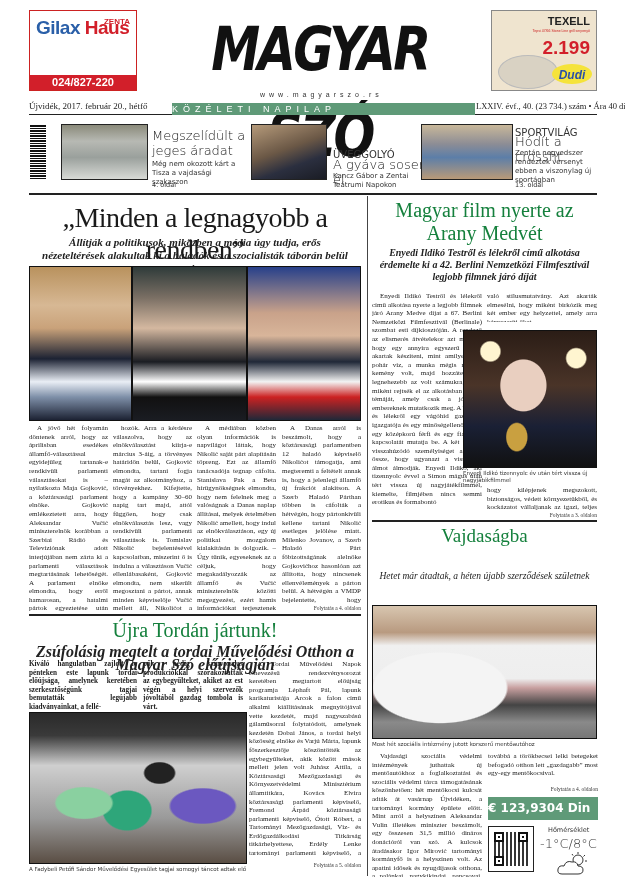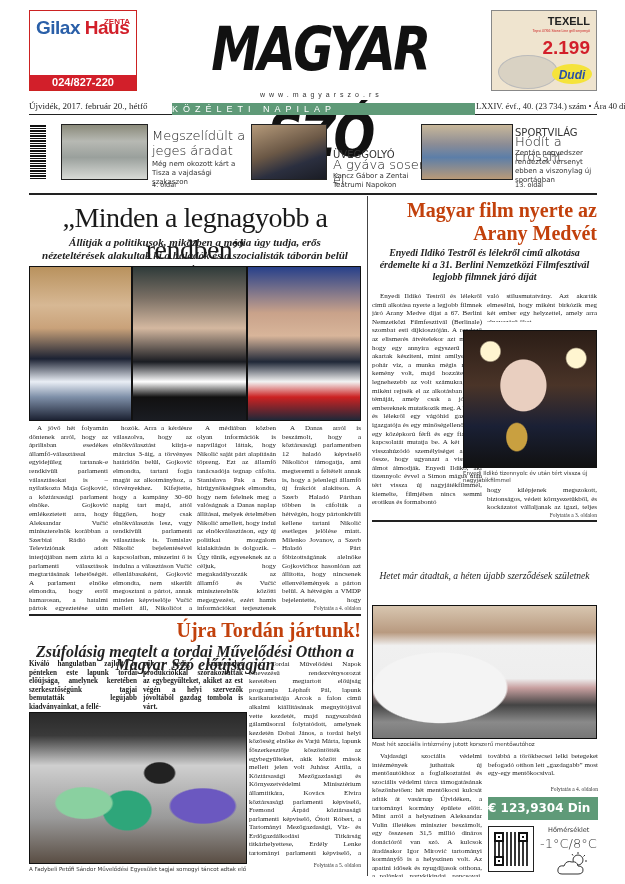--- a/index.html
+++ b/index.html
@@ -29,21 +29,21 @@
 .teaser-sub{position:absolute;font-family:"DejaVu Sans",sans-serif;font-size:7px;line-height:9px;color:#333}
 .teaser-page{position:absolute;font-family:"DejaVu Sans",sans-serif;font-size:6.5px;color:#333}
 .barcode{left:30px;top:124px;width:16px;height:55px;background:repeating-linear-gradient(0deg,#111 0 1px,#fff 1px 2px,#111 2px 4px,#fff 4px 5px)}
 h1.main{position:absolute;left:29px;top:202px;width:332px;text-align:center;font-weight:normal;font-size:28px;letter-spacing:-0.5px;color:#1a1a1a}
 .deck{position:absolute;text-align:center;font-style:italic;font-weight:bold;font-size:11px;line-height:13px;color:#222}
 .photo{position:absolute;overflow:hidden;border:1px solid #111}
 .body-col{position:absolute;font-size:7px;line-height:8.6px;text-align:justify;color:#222;overflow:hidden}
 .body-col p{text-indent:8px}
 .credit{position:absolute;font-size:5.5px;color:#333;text-align:right}
 .caption{position:absolute;font-family:"DejaVu Sans",sans-serif;font-size:5.5px;color:#333;line-height:7px}
-h2.sec{position:absolute;font-weight:bold;text-align:right;color:#c2410c}
+h2.sec{position:absolute;font-weight:normal;text-align:center;color:#15803d}
 .euro{left:488px;top:797px;width:110px;height:23px;background:#5f9a78;color:#fff;font-family:"DejaVu Sans",sans-serif;font-size:12px;line-height:23px;text-align:left;font-weight:bold}
 .qr{left:488px;top:826px;width:46px;height:46px;border:1px solid #222;background:#fff}
 .qr .in{position:absolute;left:5px;top:5px;width:34px;height:34px;background:
 repeating-linear-gradient(90deg,#111 0 2px,#fff 2px 4px),#fff;opacity:.85}
 .qr .f{position:absolute;width:10px;height:10px;border:2px solid #111;background:#fff}
 .qr .f::after{content:"";position:absolute;left:2px;top:2px;width:2px;height:2px;background:#111}
 .weather-label{left:548px;top:826px;font-family:"DejaVu Sans",sans-serif;font-size:6.5px;color:#333}
 .weather-temp{left:540px;top:836px;font-family:"DejaVu Sans",sans-serif;font-size:13px;color:#333;font-weight:300}
 </style>
 </head>
@@ -130,41 +130,42 @@
 radial-gradient(ellipse at 60% 40%,#222 0 8%,transparent 9%),
 linear-gradient(180deg,#2a2a2a 0%,#3a3a3a 15%,#cfcfcf 35%,#9a9a9a 70%,#5a4e44 100%)"></div>
 <div class="caption" style="left:29px;top:866px;width:230px">A Fadybeli Petőfi Sándor Művelődési Egyesület tagjai somogyi táncot adtak elő</div>
 <div class="body-col" style="left:249px;top:660px;width:112px;height:200px">
     <p>A Tordai Művelődési Napok elnevezésű rendezvénysorozat keretében megtartott előújság programja Léphaft Pál, lapunk karikaturistája Arcok a falon című alkalmi kiállításának megnyitójával vette kezdetét, majd nagyszabású gálaműsorral folytatódott, amelynek kezdetén Dobai János, a tordai helyi közösség elnöke és Varjú Márta, lapunk főszerkesztője köszöntötték az egybegyűlteket, akik között mások mellett jelen volt Juhász Attila, a Köztársasági Mezőgazdasági és Környezetvédelmi Minisztérium államtitkára, Kovács Elvira köztársasági parlamenti képviselő, Fremond Árpád köztársasági parlamenti képviselő, Ótott Róbert, a Tartományi Mezőgazdasági, Víz- és Erdőgazdálkodási Titkárság titkárhelyettese, Erdély Lenke tartományi parlamenti képviselő, a Vajdasági Magyar Szövetség tartományi parlamentbeli frakciójának vezetője, valamint Ökrész Rozália, a Magyar Szó Lapkiadó Kft. igazgatónője is.</p>
   </div>
 <div class="credit" style="left:249px;top:862px;width:112px">Folytatás a 5. oldalon</div>
 
 <div class="abs" style="left:367px;top:196px;width:1px;height:680px;background:#444"></div>
 <h2 class="sec" style="left:372px;top:199px;width:225px;font-size:20px;line-height:23px">Magyar film nyerte az Arany Medvét</h2>
-<div class="deck" style="left:372px;top:247px;width:225px;font-size:10px;line-height:12px">Enyedi Ildikó Testről és lélekről című alkotása érdemelte ki a 31. Berlini Nemzetközi Filmfesztivál legjobb filmnek járó díját</div>
+<div class="deck" style="left:372px;top:247px;width:225px;font-size:10px;line-height:12px">Enyedi Ildikó Testről és lélekről című alkotása érdemelte ki a 42. Berlini Nemzetközi Filmfesztivál legjobb filmnek járó díját</div>
 <div class="body-col" style="left:372px;top:292px;width:110px;height:220px">
     <p>Enyedi Ildikó Testről és lélekről című alkotása nyerte a legjobb filmnek járó Arany Medve díjat a 67. Berlini Nemzetközi Filmfesztivál (Berlinale) szombat esti díjkiosztóján. A rendező az elismerés átvételekor azt mondta, hogy egy annyira egyszerű filmet akartak készíteni, mint amilyen egy pohár víz, a munka mégis nagyon kemény volt, majd hozzátette, a legnehezebb az volt számukra, hogy miként rejtsék el az alkotásban a film témáját, amely csak a jóérzésű embereknek mutatkozik meg. A Testről és lélekről egy vágóhíd gazdasági igazgatója és egy minőségellenőr, azaz egy középkorú férfi és egy fiatal nő kapcsolatát mutatja be. A két félénk, visszahúzódó személyiséget az köti össze, hogy ugyanazt a visszatérő álmot álmodják. Enyedi Ildikó, aki tizennyolc évvel a Simon mágus után tért vissza új nagyjátékfilmmel, kiemelte, filmjében nincs semmi erotikus és formabontó</p>
   </div>
 <div class="body-col" style="left:487px;top:292px;width:110px;height:30px">
-    <div>való stílusmutatvány. Azt akarták elmesélni, hogy miként birkózik meg két ember egy helyzettel, amely arra elnevezésű őket,</div>
+    <div>való stílusmutatvány. Azt akarták elmesélni, hogy miként birkózik meg két ember egy helyzettel, amely arra kényszeríti őket,</div>
   </div>
 <div class="photo" style="left:463px;top:330px;width:134px;height:138px;background:
 radial-gradient(circle at 20% 15%,#fff5d0 0 6%,transparent 7%),
 radial-gradient(circle at 85% 20%,#fff5d0 0 6%,transparent 7%),
 radial-gradient(ellipse at 45% 40%,#e9cfc0 0 22%,transparent 23%),
 radial-gradient(ellipse at 40% 78%,#c9a040 0 9%,transparent 10%),
 linear-gradient(180deg,#2b1d16 0%,#4a3428 40%,#1a2035 70%,#111 100%)"></div>
 <div class="caption" style="left:463px;top:470px;width:134px">Enyedi Ildikó tizennyolc év után tért vissza új nagyjátékfilmmel</div>
 <div class="body-col" style="left:487px;top:486px;width:110px;height:24px">
     <div>hogy kilépjenek megszokott, biztonságos, védett környezetükből, és kockázatot vállaljanak az igazi, teljes életért.</div>
   </div>
 <div class="credit" style="left:487px;top:512px;width:110px">Folytatás a 3. oldalon</div>
 <div class="abs rule" style="left:372px;top:520px;width:225px;height:1.5px"></div>
 
 <h2 class="sec" style="left:372px;top:525px;width:225px;font-size:19px;line-height:22px">
+    <div>Vajdaságba</div>
   </h2>
 <div class="deck" style="left:372px;top:570px;width:225px;font-size:9.5px;font-weight:normal">Hetet már átadtak, a héten újabb szerződések születnek</div>
 <div class="photo" style="left:372px;top:605px;width:225px;height:134px;background:
 radial-gradient(ellipse at 30% 62%,#f4f4f4 0 30%,transparent 31%),
 linear-gradient(90deg,transparent 0 28%,transparent 28%),
 linear-gradient(180deg,#d8c6b0 0%,#b89a80 20%,#f0f0f0 30%,#eeeeee 55%,#c8a0a0 62%,#444 75%,#8a8a8a 88%,#777 100%)"></div>
 <div class="caption" style="left:372px;top:741px;width:225px">Most hét szociális intézmény jutott korszerű mentőautóhoz</div>
 <div class="body-col" style="left:372px;top:752px;width:110px;height:125px">
     <p>Vajdasági szociális védelmi intézmények juthattak új mentőautókhoz a foglalkoztatási és szociális védelmi tárca támogatásának köszönhetően: hét mentőkocsi kulcsát adták át vasárnap Újvidéken, a tartományi kormány épülete előtt. Mint arról a helyszínen Aleksandar Vulin illetékes miniszter beszámolt, egy összesen 31,5 millió dináros donációról van szó. A kulcsok átadásakor Igor Mirović tartományi kormányfő is a helyszínen volt. Az apatini idősek és nyugdíjasok otthona, a palánkai, nagykikindai, pancsovai, zombori és szabadkai idősek otthona,</p>
   </div>

